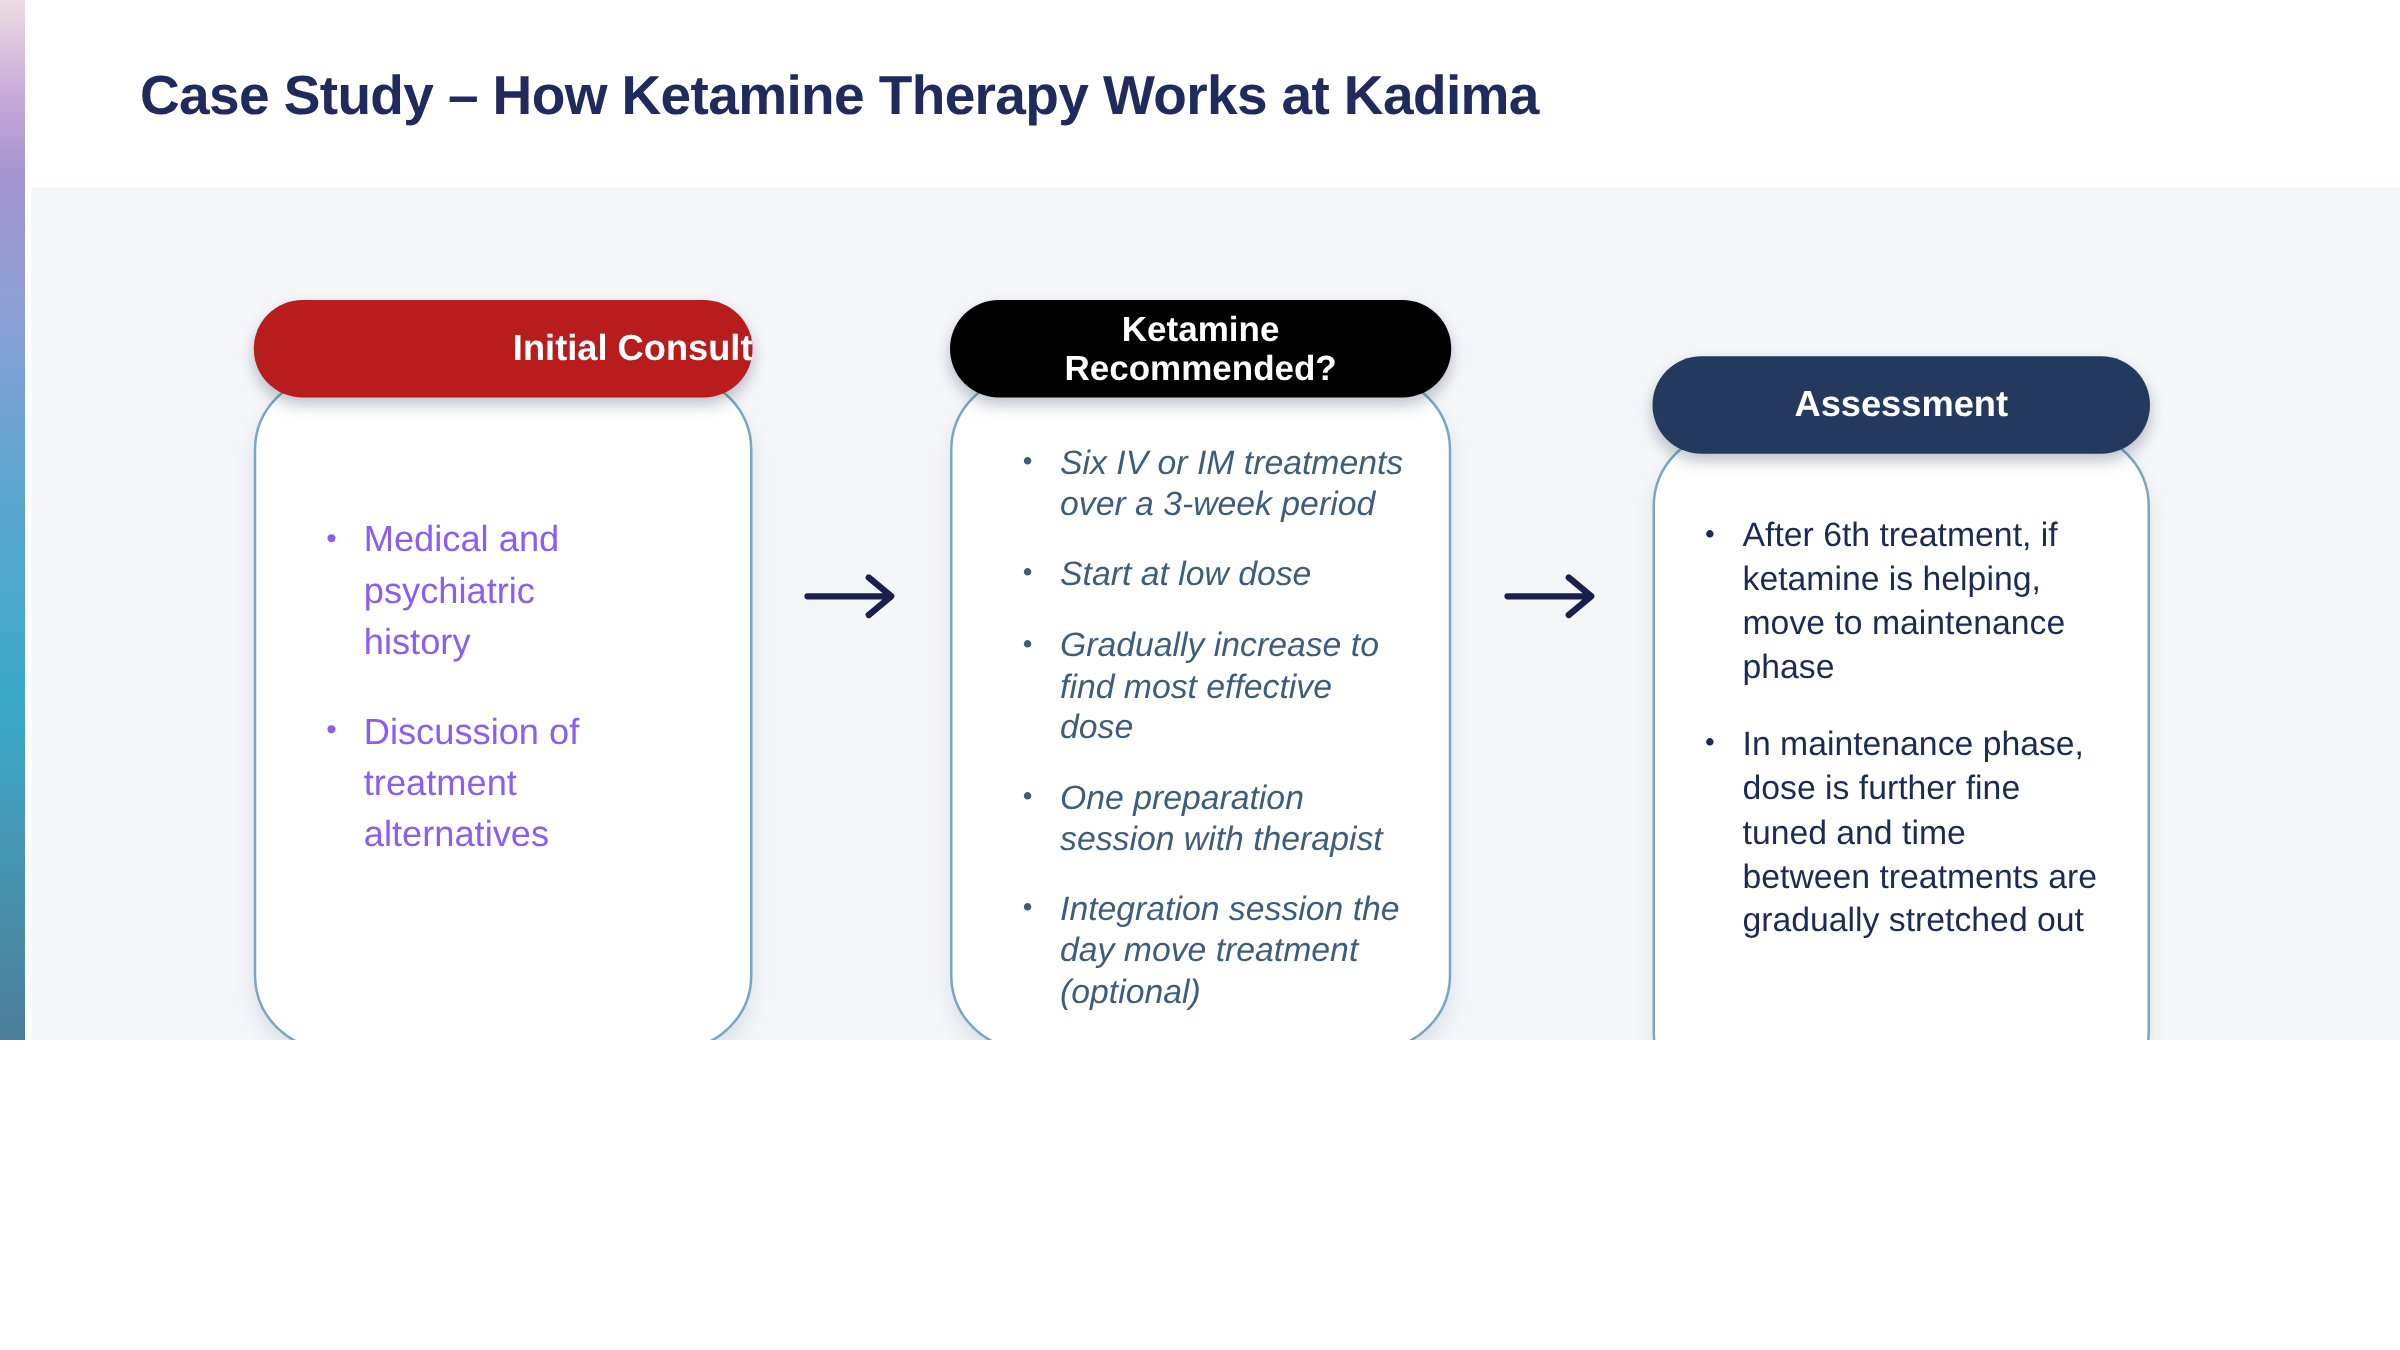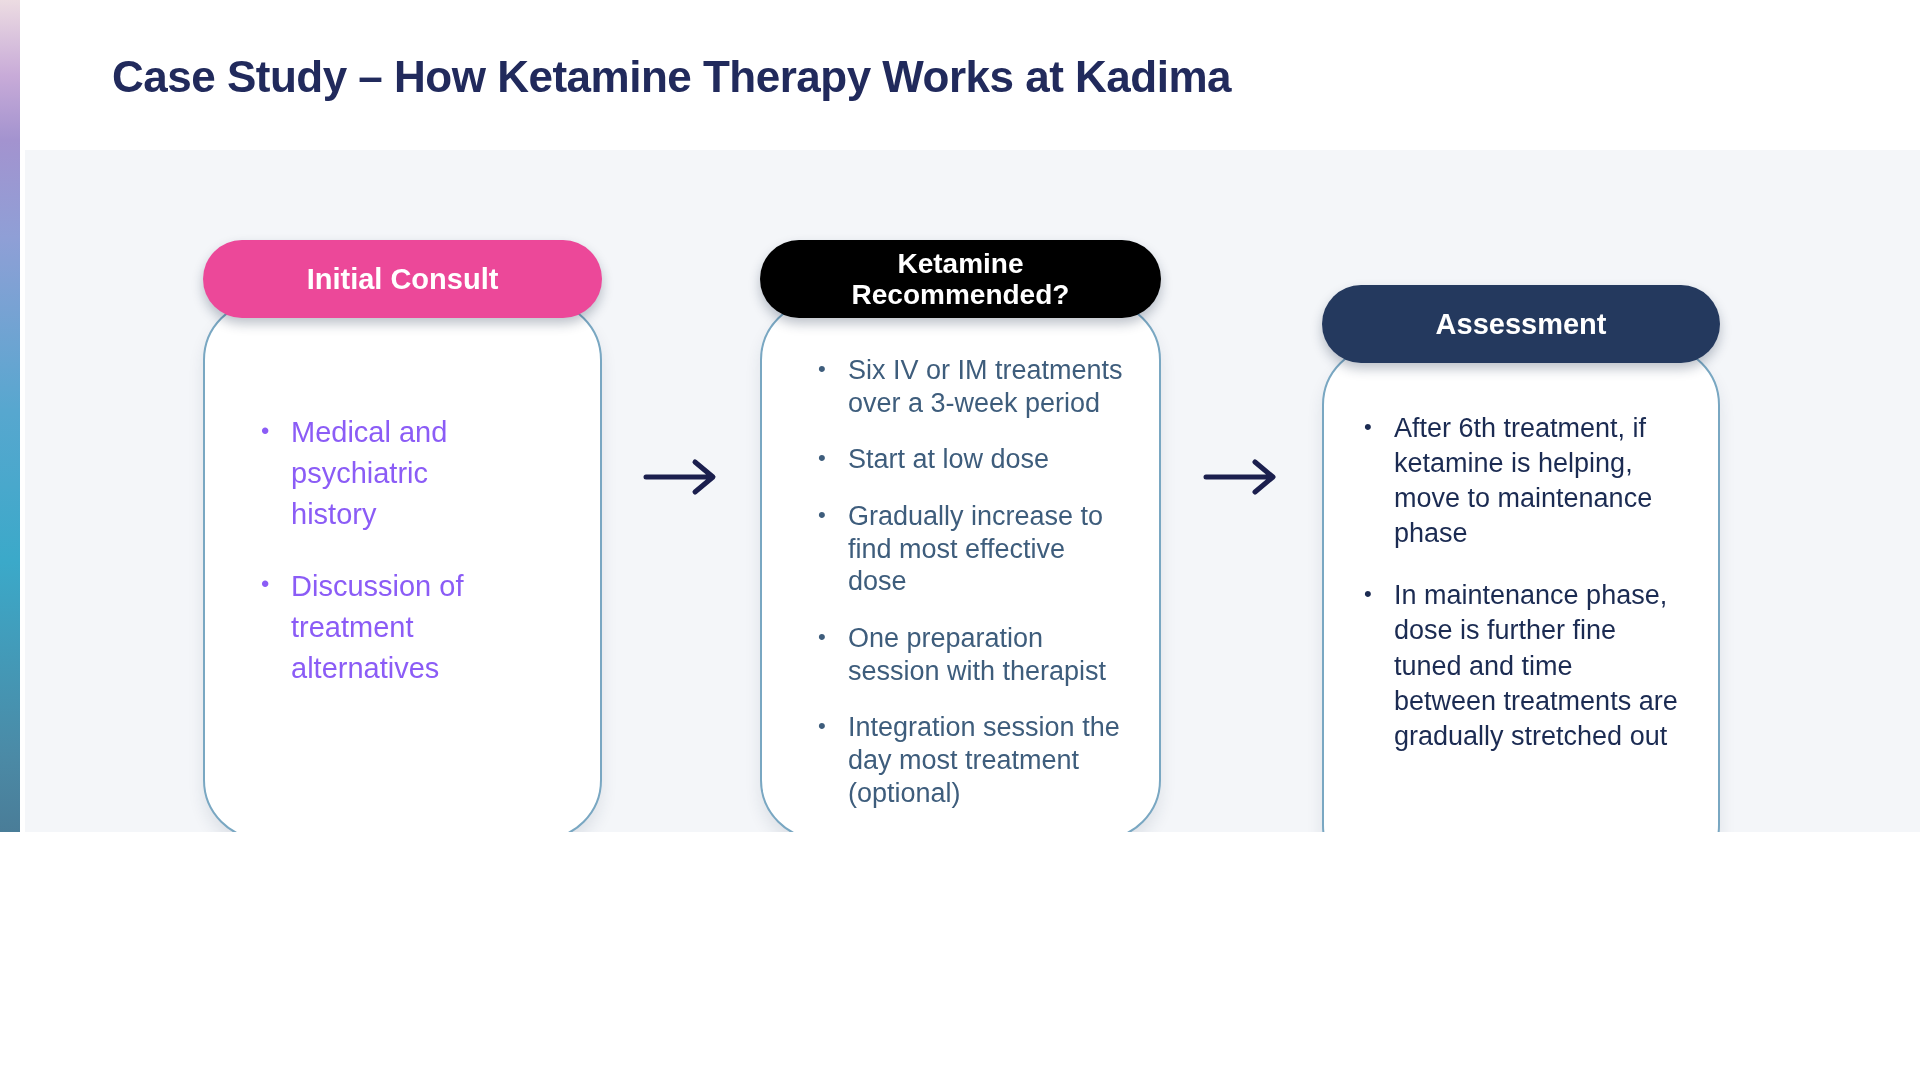--- a/index.html
+++ b/index.html
@@ -40,21 +40,21 @@
     background:#ffffff; border:2px solid #79a7c2; border-radius:60px;
     box-shadow:0 10px 16px rgba(30,50,80,0.10);
   }
   .card-body ul { list-style:none; }
   .card-body li { position:relative; padding-left:38px; }
   .card-body li::before {
     content:"\2022"; position:absolute; left:8px; top:0.08em; font-size:0.82em;
   }
   .c1 .card-body { padding:110px 104px 0 48px; font-size:29px; line-height:1.42; }
   .c1 li + li { margin-top:30px; }
-  .c2 .card-body { padding:52px 28px 0 48px; font-size:27px; line-height:1.21; }
+  .c2 .card-body { padding:52px 28px 0 48px; font-size:27px; line-height:1.21;font-style:italic; }
   .c2 li + li { margin-top:24px; }
   .c3 .card-body { padding:64px 36px 0 48px; font-size:27px; line-height:1.3; }
   .c3 li + li { margin-top:27px; }
   .flow-arrow { position:absolute; width:78px; height:44px; }
   .a1 { left:643px; top:455px; }
   .a2 { left:1203px; top:455px; }
   .footer { position:absolute; left:20px; top:969px; width:1900px; height:111px; background:#7dd3fc;padding-left:48px; }
   .brand { position:absolute; left:56px; top:30px; display:flex; align-items:center; gap:15px; }
   .brand-name { font-size:28px; font-weight:bold; letter-spacing:-0.3px; }
   .footer-right {
@@ -71,21 +71,21 @@
 
   <div class="gradient-bar"></div>
 
   <div class="title-band">
     <h1 class="slide-title" style="color: rgb(33, 42, 92);">Case Study – How Ketamine Therapy Works at Kadima</h1>
   </div>
 
   <div class="content-panel"></div>
 
   <section class="card c1">
-    <div class="card-header" style="background: #ec4899;">
+    <div class="card-header" style="background: #b91c1c; justify-content: flex-end;">
       <span>Initial Consult</span>
     </div>
     <div class="card-body" style="color: #8b5cf6;">
       <ul>
           <li>Medical and psychiatric history</li>
           <li>Discussion of treatment alternatives</li>
         </ul>
     </div>
   </section>
 
@@ -98,21 +98,21 @@
   <section class="card c2">
     <div class="card-header" style="background: #000000;">
       <span>Ketamine Recommended?</span>
     </div>
     <div class="card-body" style="color: rgb(62, 93, 124);">
       <ul>
           <li>Six IV or IM treatments over a 3-week period</li>
           <li>Start at low dose</li>
           <li>Gradually increase to find most effective dose</li>
           <li>One preparation session with therapist</li>
-          <li>Integration session the day most treatment (optional)</li>
+          <li>Integration session the day move treatment (optional)</li>
         </ul>
     </div>
   </section>
 
   <div class="flow-arrow a2" style="color: rgb(27, 31, 78);">
     <svg viewBox="0 0 78 44" width="78" height="44" aria-hidden="true">
       <path d="M3 22 H66 M52 7 L70 22 L52 37" fill="none" stroke="currentColor" stroke-width="5" stroke-linecap="round" stroke-linejoin="round"></path>
     </svg>
   </div>
 

